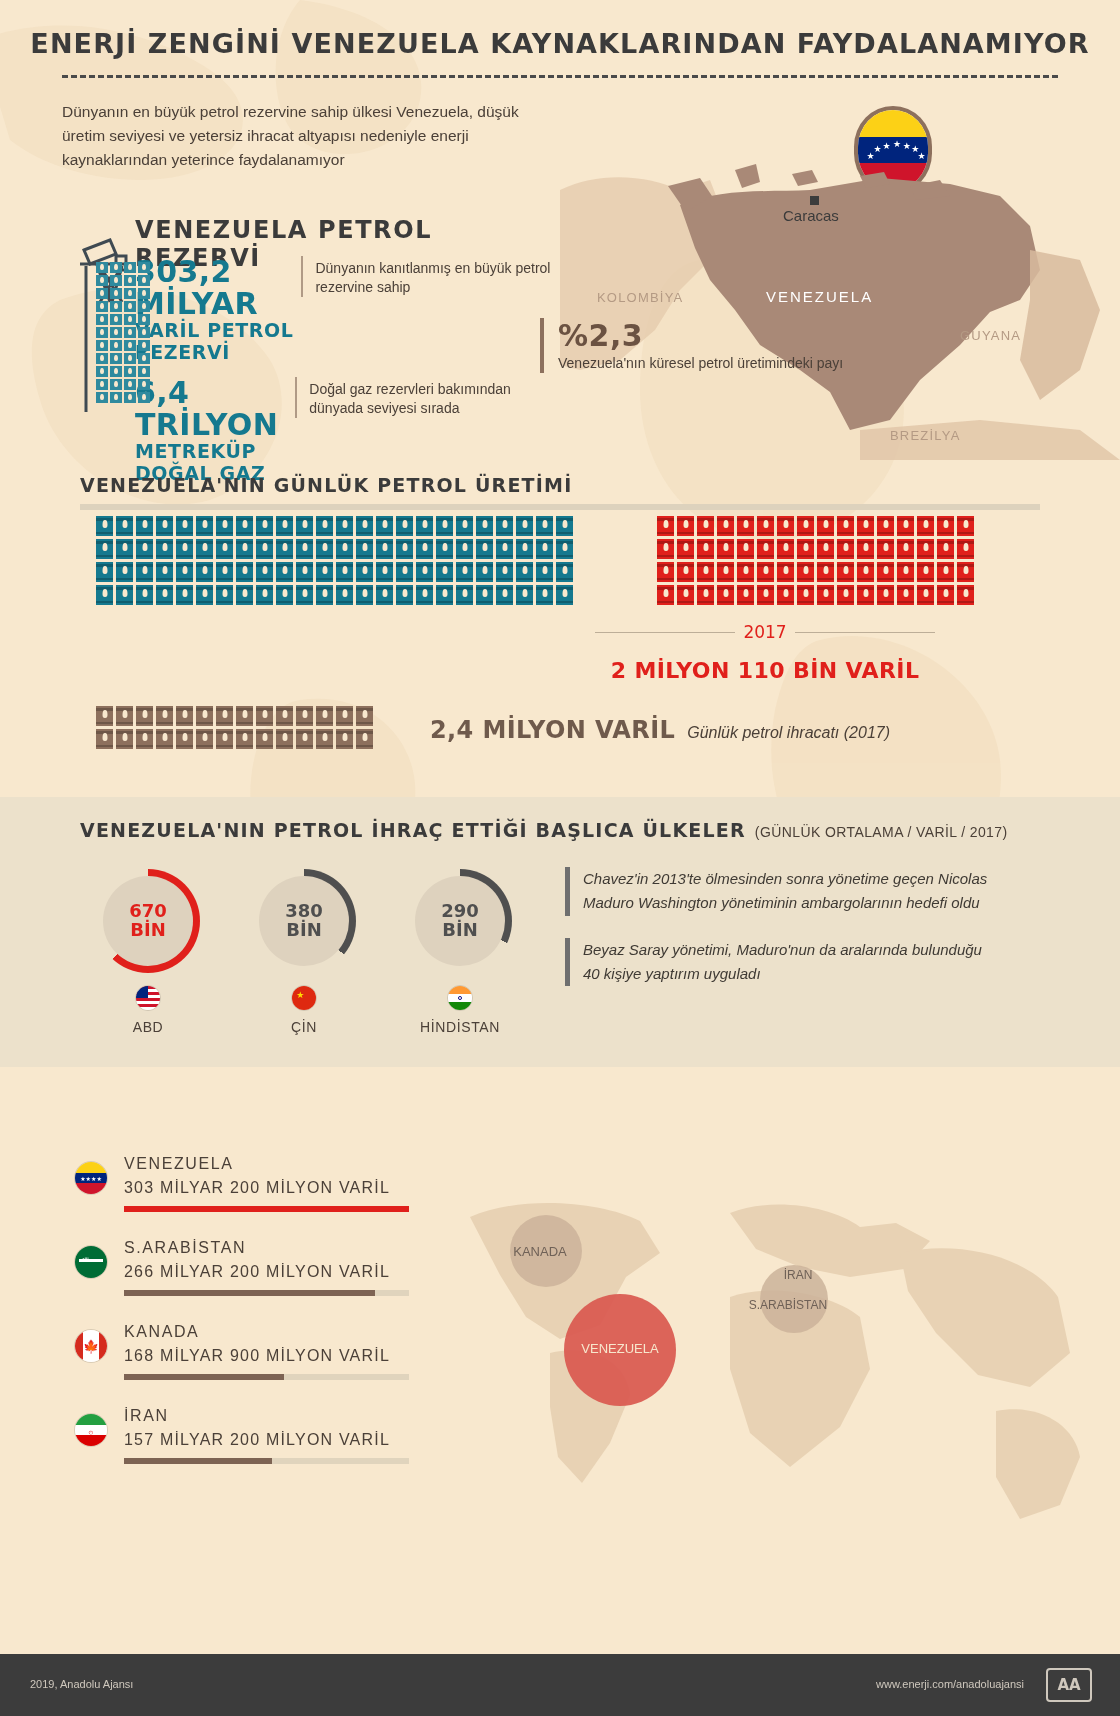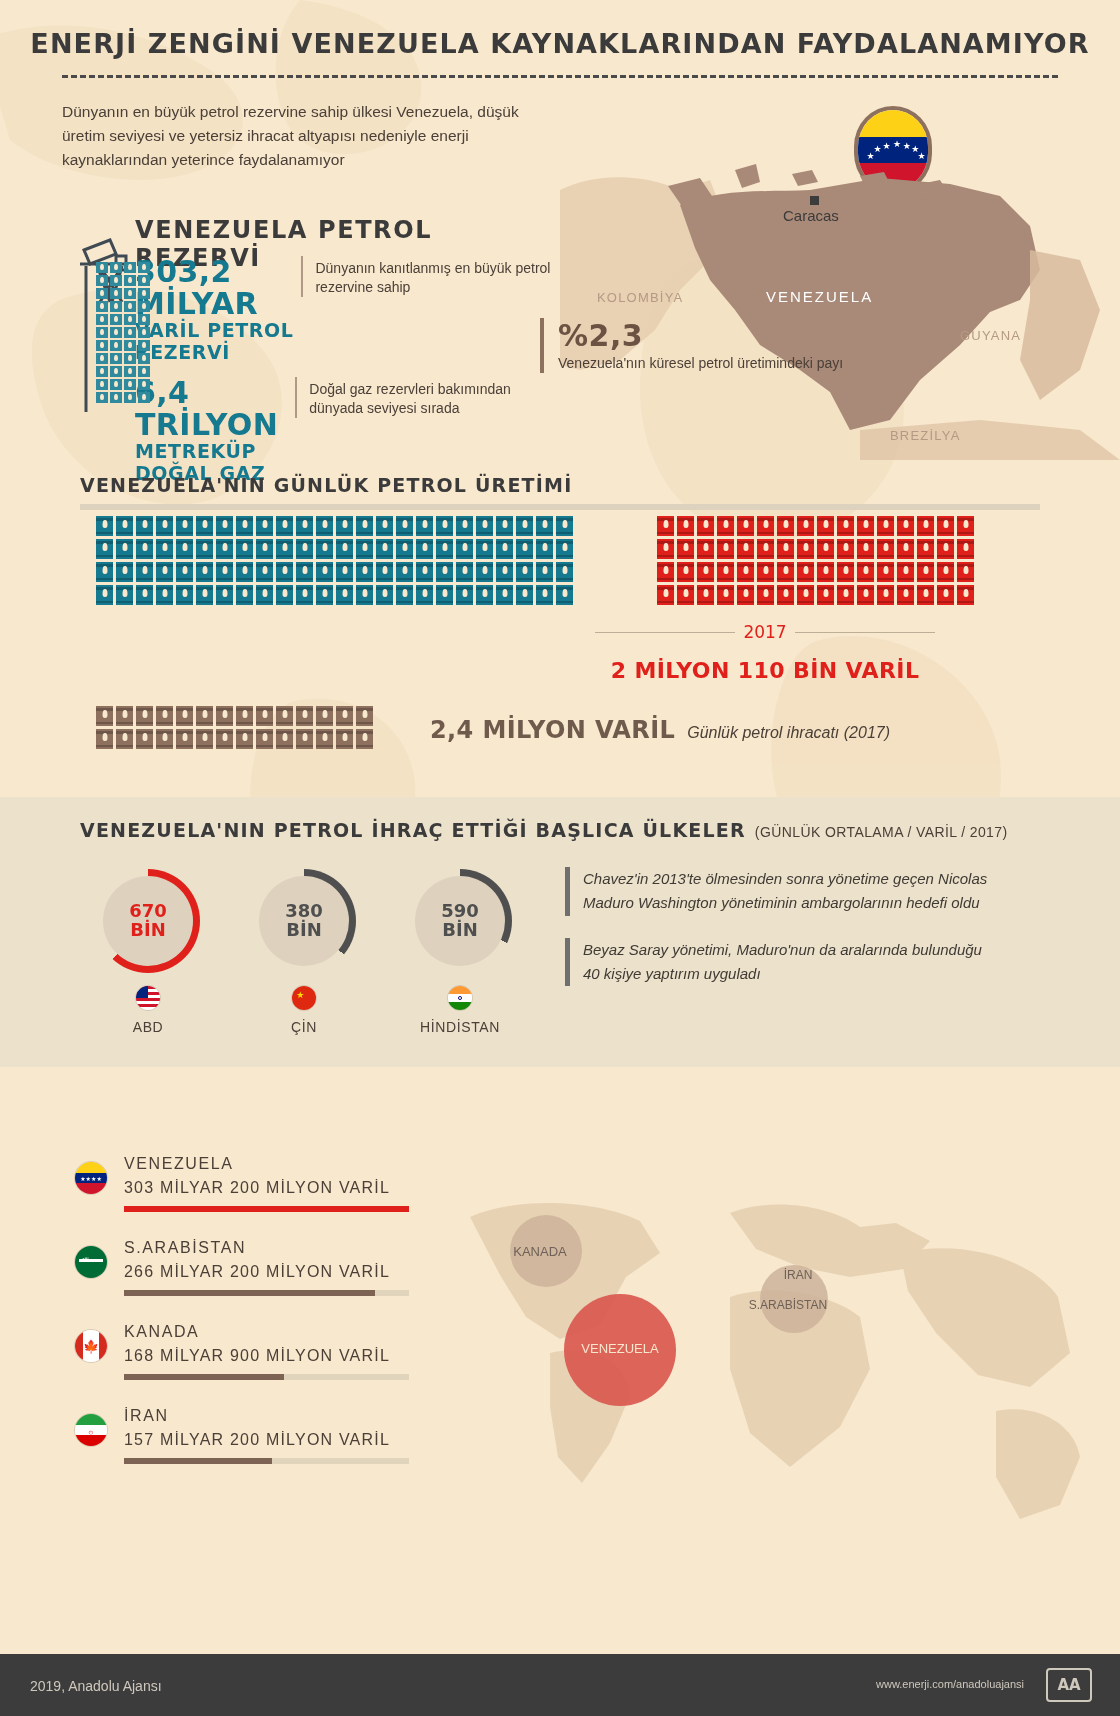--- a/index.html
+++ b/index.html
@@ -115,21 +115,21 @@
   .rank-sec { position:absolute; top:1067px; left:0; width:1120px; height:580px; background:#f8e8ce; }
   .rank-item { display:flex; align-items:flex-start; margin-bottom:27px; }
   .rank-flag { width:34px; height:34px; border-radius:50%; overflow:hidden; position:relative; flex:none; margin-right:16px; margin-top:6px; border:1px solid rgba(0,0,0,.12);}
   .rank-name { font-size:16px; letter-spacing:1.6px; color:#4b4038; }
   .rank-val { font-size:16px; letter-spacing:1.2px; color:#4b4038; margin-top:6px; }
   .rank-track { width:285px; height:6px; background:#e0d4bd; margin-top:9px; position:relative;}
   .rank-fill { position:absolute; left:0; top:0; height:6px; }
 
   
   .footer { position:absolute; bottom:0; left:0; width:1120px; height:62px; background:#3c3c3c; color:#cfc8bd; }
-  .footer .l { position:absolute; left:30px; top:24px; font-size:14px; }
+  .footer .l { position:absolute; left:30px; top:24px; font-size:11px; }
   .footer .r { position:absolute; right:96px; top:24px; font-size:11px; }
   .aa-logo { position:absolute; right:28px; top:14px; width:46px; height:34px; border:2px solid #cfc8bd; border-radius:4px;
              display:flex; align-items:center; justify-content:center; font-size:15px; font-weight:bold; color:#cfc8bd;
              font-family:"DejaVu Sans", sans-serif;}
 </style>
 </head>
 <body>
 
 <div class="page">
 
@@ -1694,21 +1694,21 @@
             <div style="position:absolute;inset:0;background:#de2910"></div>
             <div style="position:absolute;left:18%;top:22%;color:#ffde00;font-size:9px;line-height:9px">★</div>
           </div>
           <div class="ctry-name">ÇİN</div>
         </div>
         <div>
           <div class="donut-wrap">
             <div style="position:absolute;inset:0;border-radius:50%;background:conic-gradient(#4f4f4f 0deg 115deg, rgba(0,0,0,0) 115deg 360deg);"></div>
             <div style="position:absolute;inset:7px;border-radius:50%;background:#ded2be;"></div>
             <div class="donut-label" style="color:#4f4f4f">
-              <span>590</span>
+              <span>290</span>
               <span>BİN</span>
             </div>
           </div>
           <div class="mini-flag">
             <div style="position:absolute;top:0;left:0;right:0;height:33%;background:#ff9933"></div>
             <div style="position:absolute;top:33%;left:0;right:0;height:34%;background:#fff"></div>
             <div style="position:absolute;top:67%;left:0;right:0;height:33%;background:#138808"></div>
             <div style="position:absolute;left:42%;top:42%;width:16%;height:16%;border:1.5px solid #000080;border-radius:50%"></div>
           </div>
           <div class="ctry-name">HİNDİSTAN</div>

